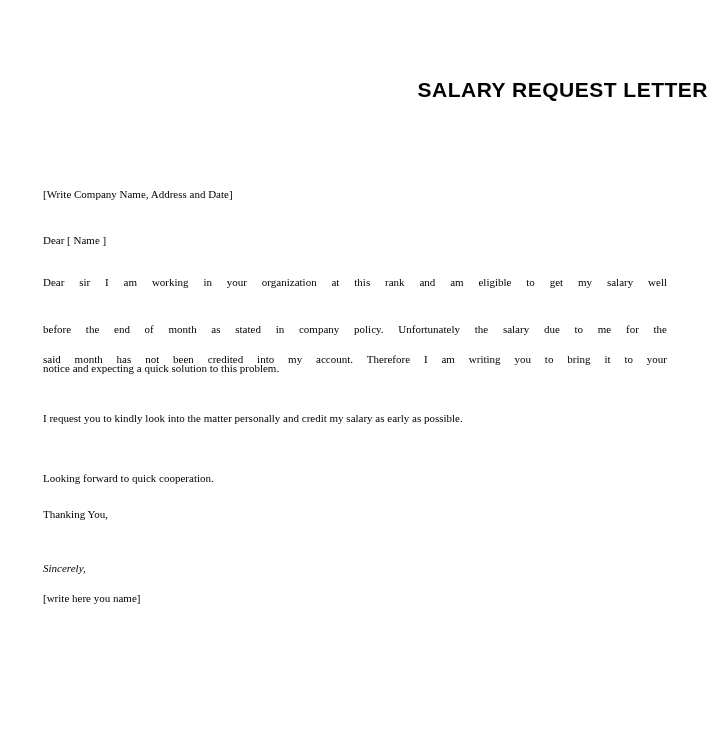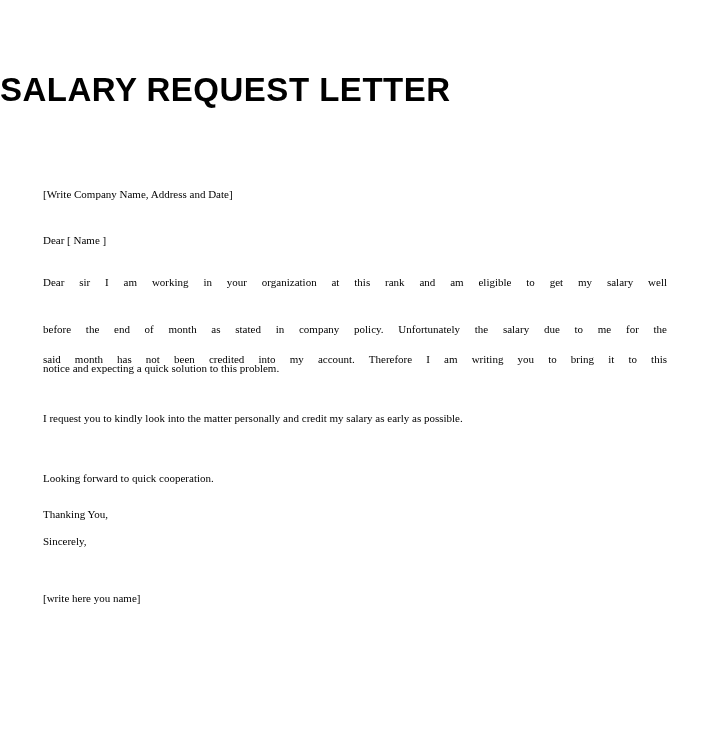--- a/index.html
+++ b/index.html
@@ -12,24 +12,24 @@
       height: 731px;
       position: relative;
       overflow: hidden;
       color: #000;
     }
     .title {
       position: absolute;
       left: 0;
       top: 68px;
       width: 708px;
-      text-align: left;
+      text-align: right;
       font-family: "Liberation Sans", sans-serif;
       font-weight: bold;
-      font-size: 33px;
+      font-size: 21px;
       letter-spacing: 0.5px;
       line-height: 44px;
       margin: 0;
     }
     .line {
       position: absolute;
       left: 43px;
       font-family: "Liberation Serif", serif;
       font-size: 11px;
       line-height: 20px;
@@ -48,24 +48,24 @@
 
 <h1 class="title">SALARY REQUEST LETTER</h1>
 
 <p class="line" style="top:184px;">[Write Company Name, Address and Date]</p>
 
 <p class="line" style="top:230px;">Dear [ Name ]</p>
 
 <div>
   <p class="line justified" style="top:272px;">Dear sir I am working in your organization at this rank and am eligible to get my salary well</p>
   <p class="line justified" style="top:319px;">before the end of month as stated in company policy.  Unfortunately the salary due to me for the</p>
-  <p class="line justified" style="top:349px;">said month has not been credited into my account. Therefore I am writing you to bring it to this</p>
+  <p class="line justified" style="top:349px;">said month has not been credited into my account. Therefore I am writing you to bring it to your</p>
   <p class="line" style="top:358px;">notice and expecting a quick solution to this problem.</p>
   <p class="line" style="top:408px;">I request you to kindly look into the matter personally and credit my salary as early as possible.</p>
 </div>
 
 <p class="line" style="top:468px;">Looking forward to quick cooperation.</p>
 
 <div>
   <p class="line" style="top:504px;">Thanking You,</p>
-  <p class="line" style="top:531px;">Sincerely,</p>
+  <p class="line" style="top:558px;font-style:italic;">Sincerely,</p>
   <p class="line" style="top:588px;">[write here you name]</p>
 </div>
 
 </body></html>

